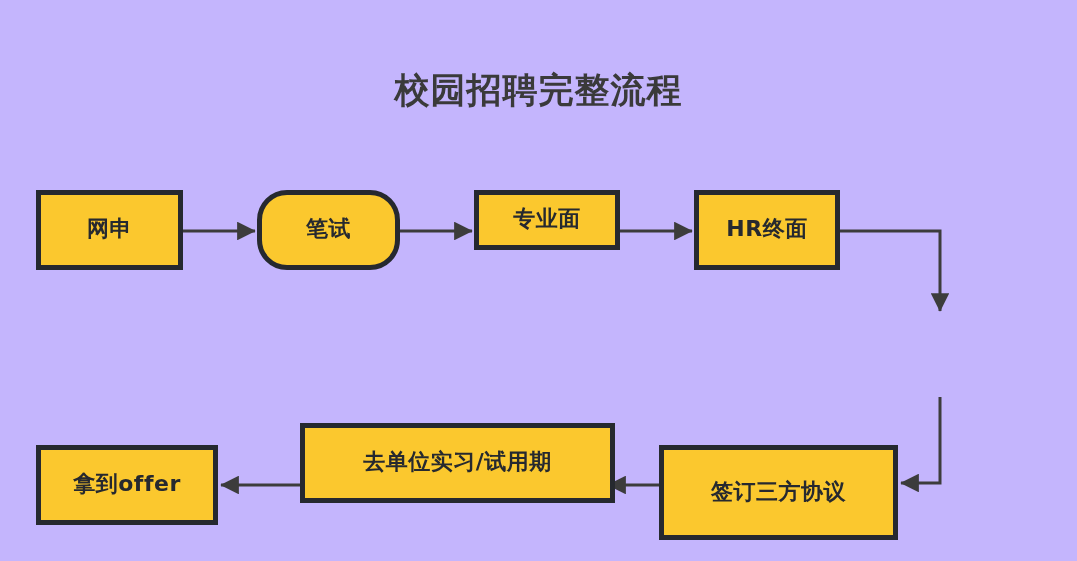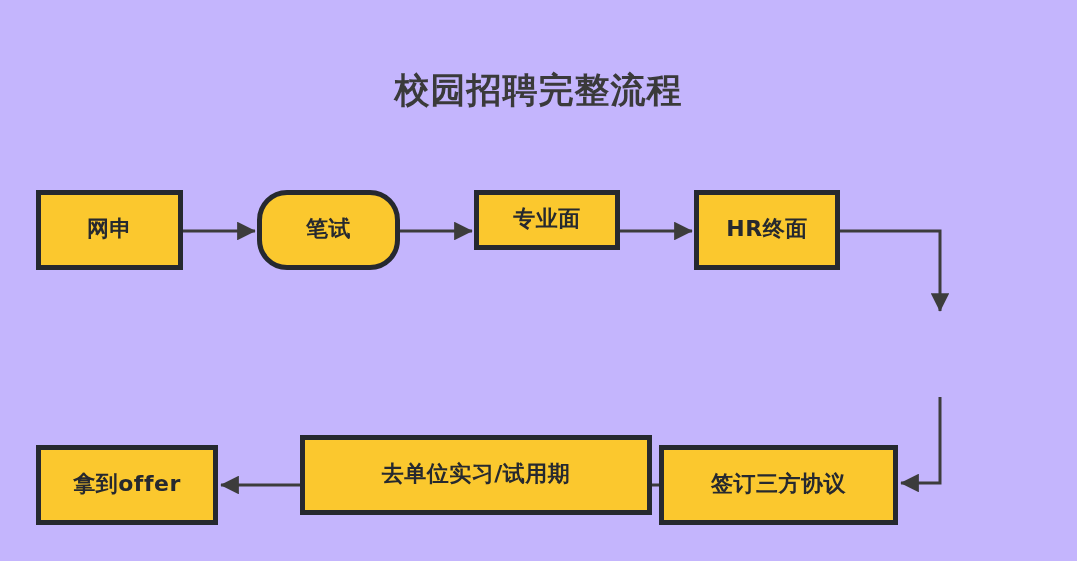--- a/index.html
+++ b/index.html
@@ -99,25 +99,25 @@
 
   <div class="node" style="left:474px; top:190px; width:146px; height:60px;">
     <span class="node-label">专业面</span>
   </div>
 
   <div class="node" style="left:694px; top:190px; width:146px; height:80px;">
     <span class="node-label">HR终面</span>
   </div>
 
 
-  <div class="node" style="left:659px; top:445px; width:239px; height:80px;">
+  <div class="node" style="left:659px; top:445px; width:239px; height:95px;">
     <span class="node-label">签订三方协议</span>
   </div>
 
-  <div class="node" style="left:300px; top:435px; width:352px; height:80px;">
+  <div class="node" style="left:300px; top:423px; width:315px; height:80px;">
     <span class="node-label">去单位实习/试用期</span>
   </div>
 
   <div class="node" style="left:36px; top:445px; width:182px; height:80px;">
     <span class="node-label">拿到offer</span>
   </div>
 
 </div>
 
 </body></html>

